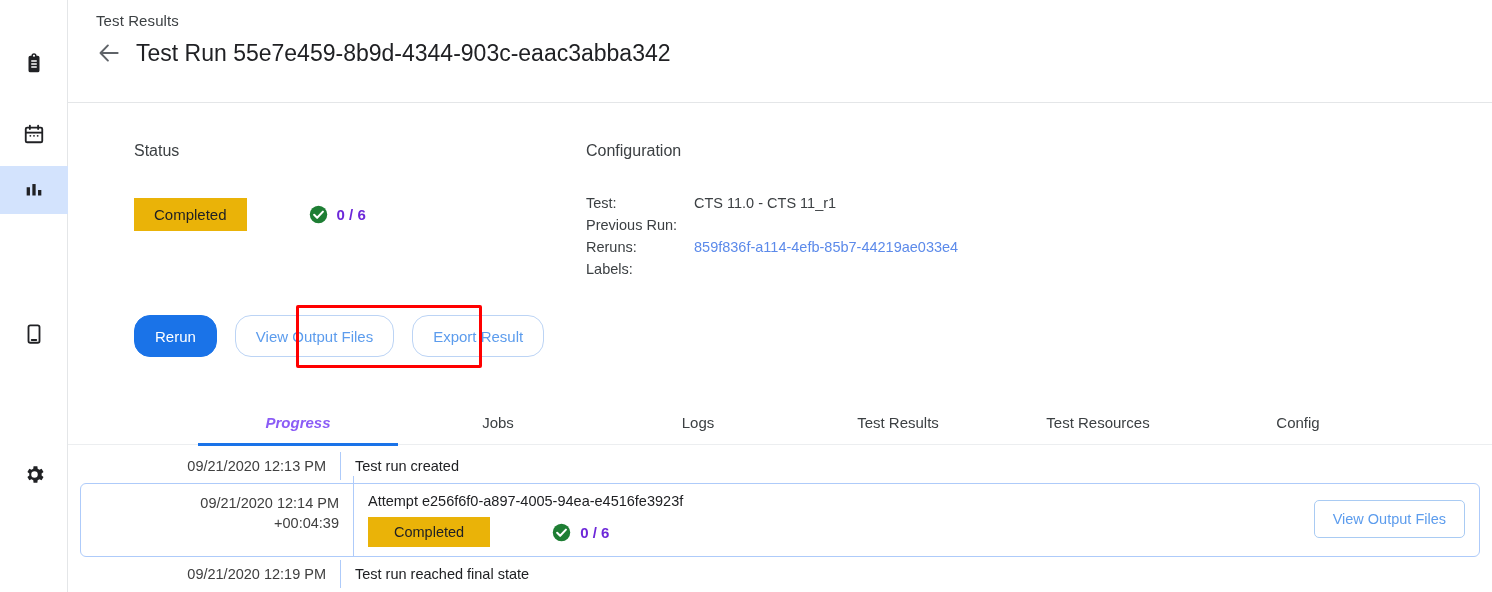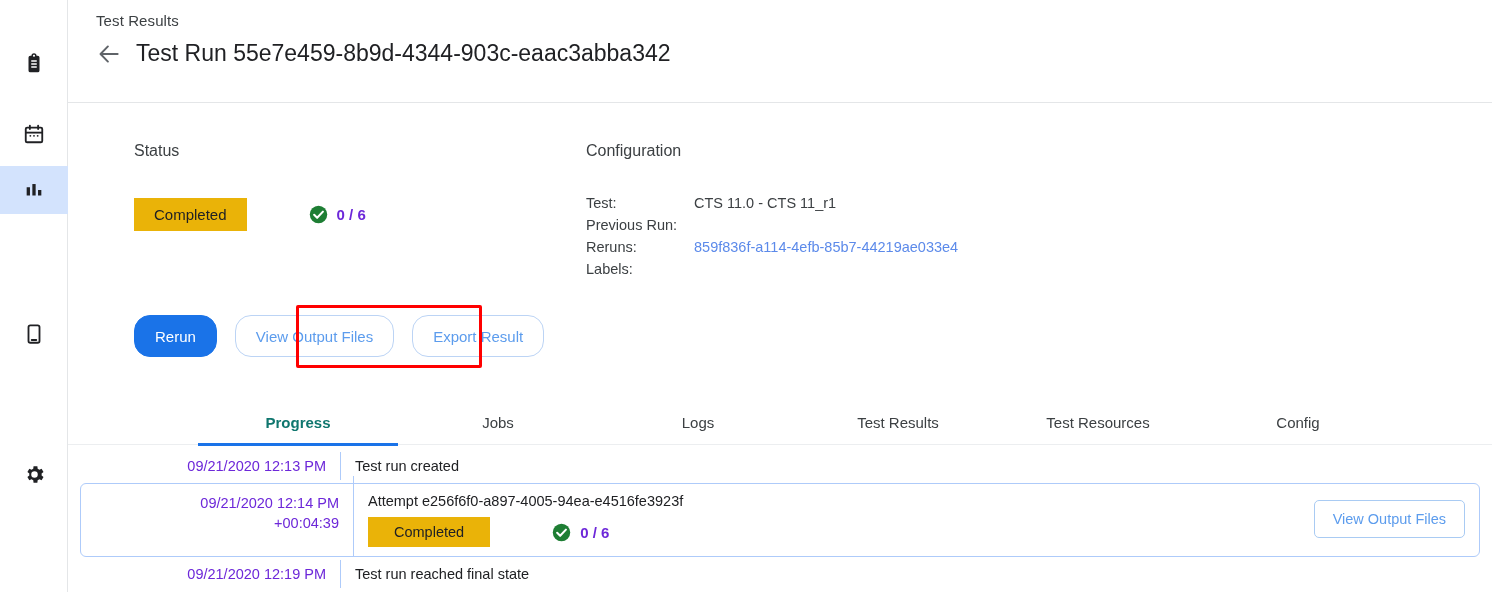--- a/index.html
+++ b/index.html
@@ -30,21 +30,21 @@
 
   
   .main { flex: 1 1 auto; position: relative; height: 592px; }
 
   .breadcrumb {
     position: absolute; left: 28px; top: 12px;
     font-size: 15px; color: #3c4043; letter-spacing: .1px;
   }
   .title-row {
     position: absolute; left: 28px; top: 40px;
-    display: flex; align-items: center; gap: 14px;
+    display: flex; align-items: flex-start; gap: 14px;
   }
   .back-arrow { width: 26px; height: 26px; display: block; cursor: pointer; }
   .page-title {
     font-size: 23px; color: #202124; font-weight: 400; white-space: nowrap;
   }
   .header-divider {
     position: absolute; left: 0; right: 0; top: 102px;
     height: 1px; background: #e4e6e8;
   }
 
@@ -96,33 +96,33 @@
   
   .tabs {
     position: absolute; left: 0; right: 0; top: 400px;
     height: 45px; border-bottom: 1px solid #eceef0;
   }
   .tab {
     position: absolute; top: 0; height: 45px;
     display: flex; align-items: center; justify-content: center;
     font-size: 15px; color: #3c4043; cursor: pointer; white-space: nowrap;
   }
-  .tab.active { color: #0f766e; font-weight: bold; }
+  .tab.active { color: #8b5cf6; font-weight: bold; font-style: italic; }
   .tab.active::after {
     content: ""; position: absolute; left: 0; right: 0; bottom: -1px;
     height: 3px; background: #1a73e8;
   }
 
   
   .timeline { position: absolute; left: 0; right: 0; top: 452px; }
   .tl-row { display: flex; position: relative; }
   .tl-row.plain { height: 28px; align-items: center; }
   .tl-time {
     width: 272px; flex: 0 0 272px; text-align: right;
-    padding-right: 14px; font-size: 14.5px; color: #6d28d9;
+    padding-right: 14px; font-size: 14.5px; color: #404040;
     white-space: nowrap;
   }
   .tl-sep { width: 1px; background: #aecbfa; align-self: stretch; flex: 0 0 1px; }
   .tl-content {
     padding-left: 14px; font-size: 14.5px; color: #202124; flex: 1 1 auto;
     white-space: nowrap;
   }
   .tl-row.card {
     margin: 3px 12px;
     border: 1px solid #aecbfa; border-radius: 6px;

